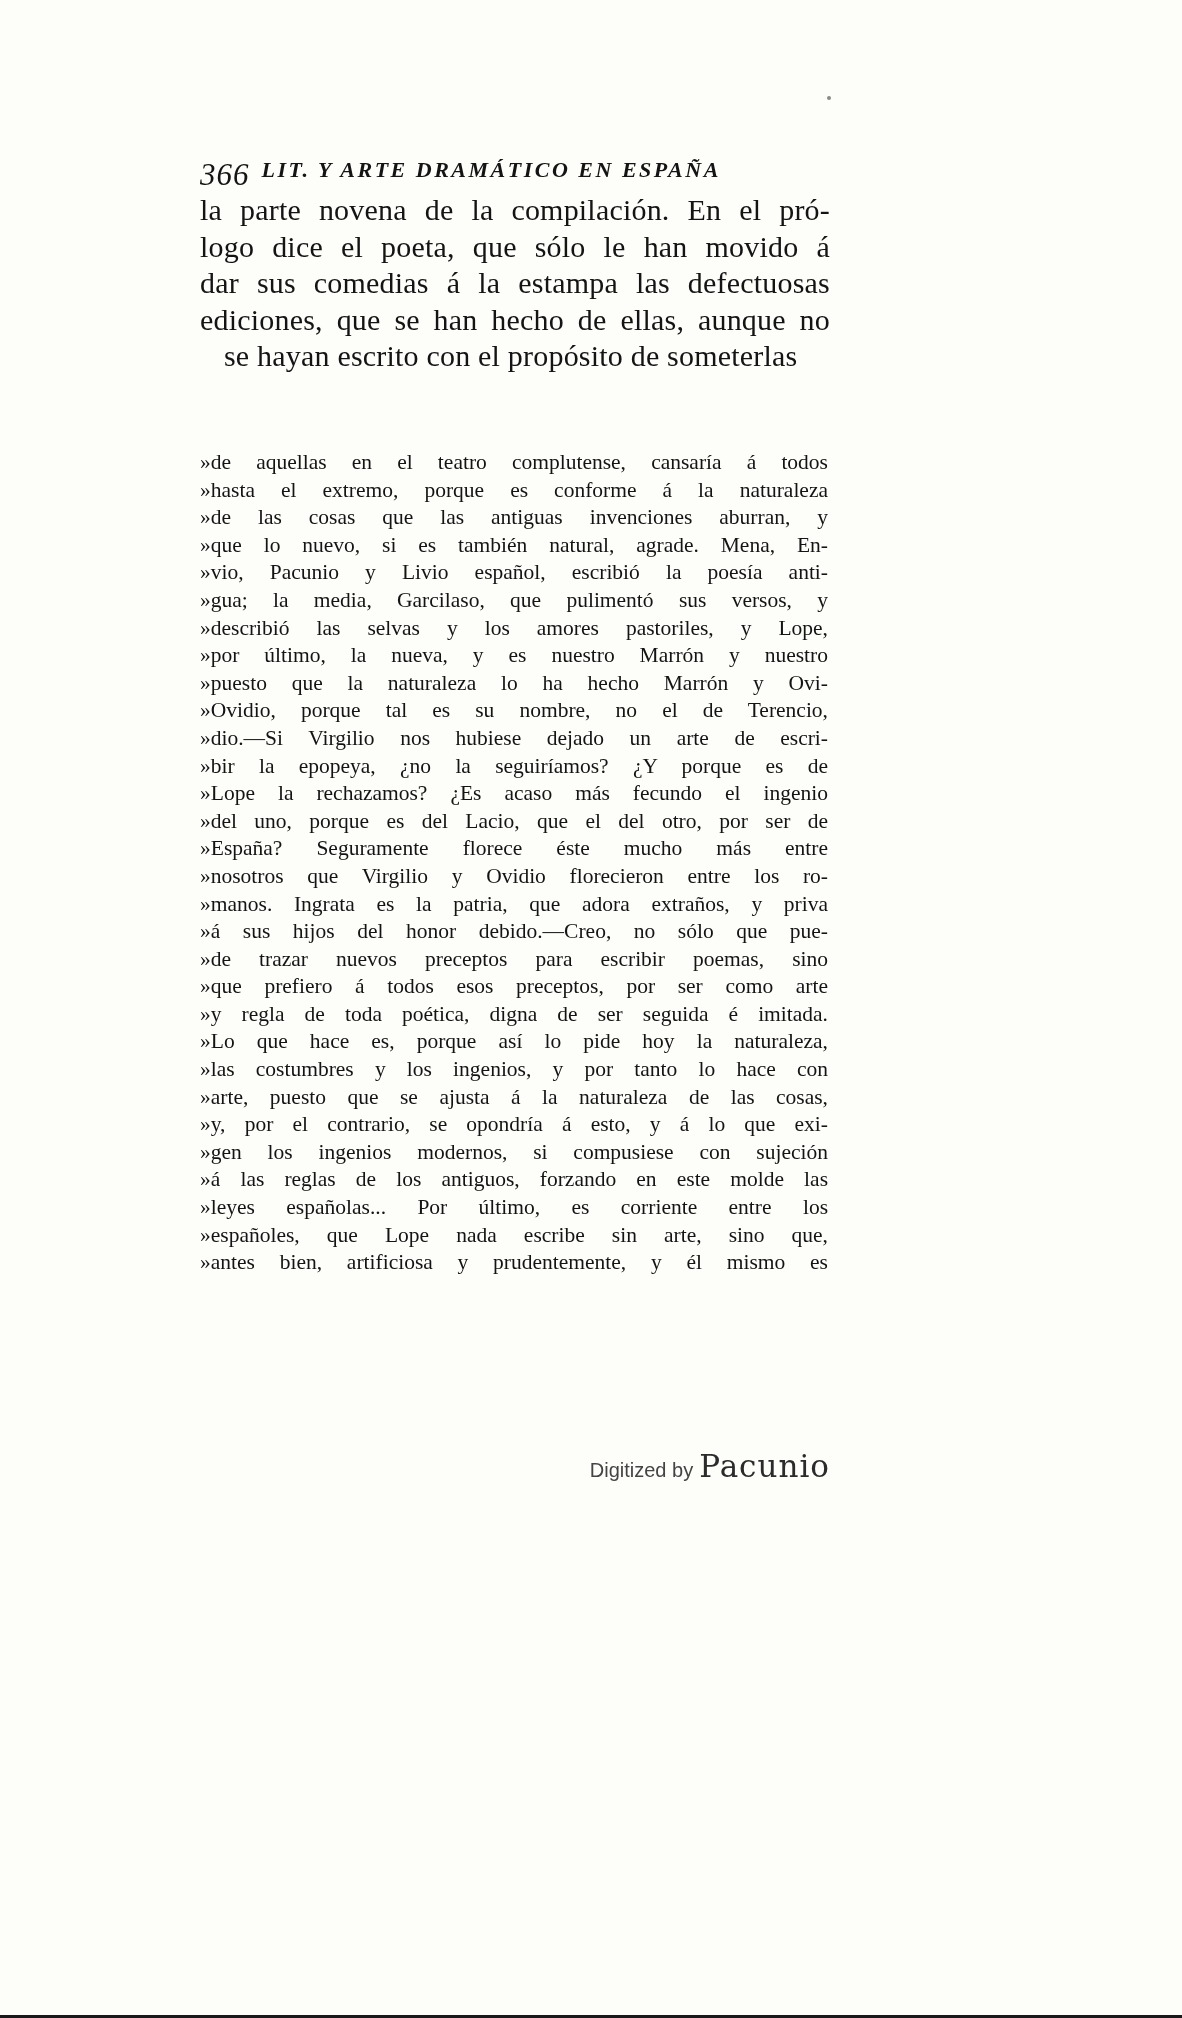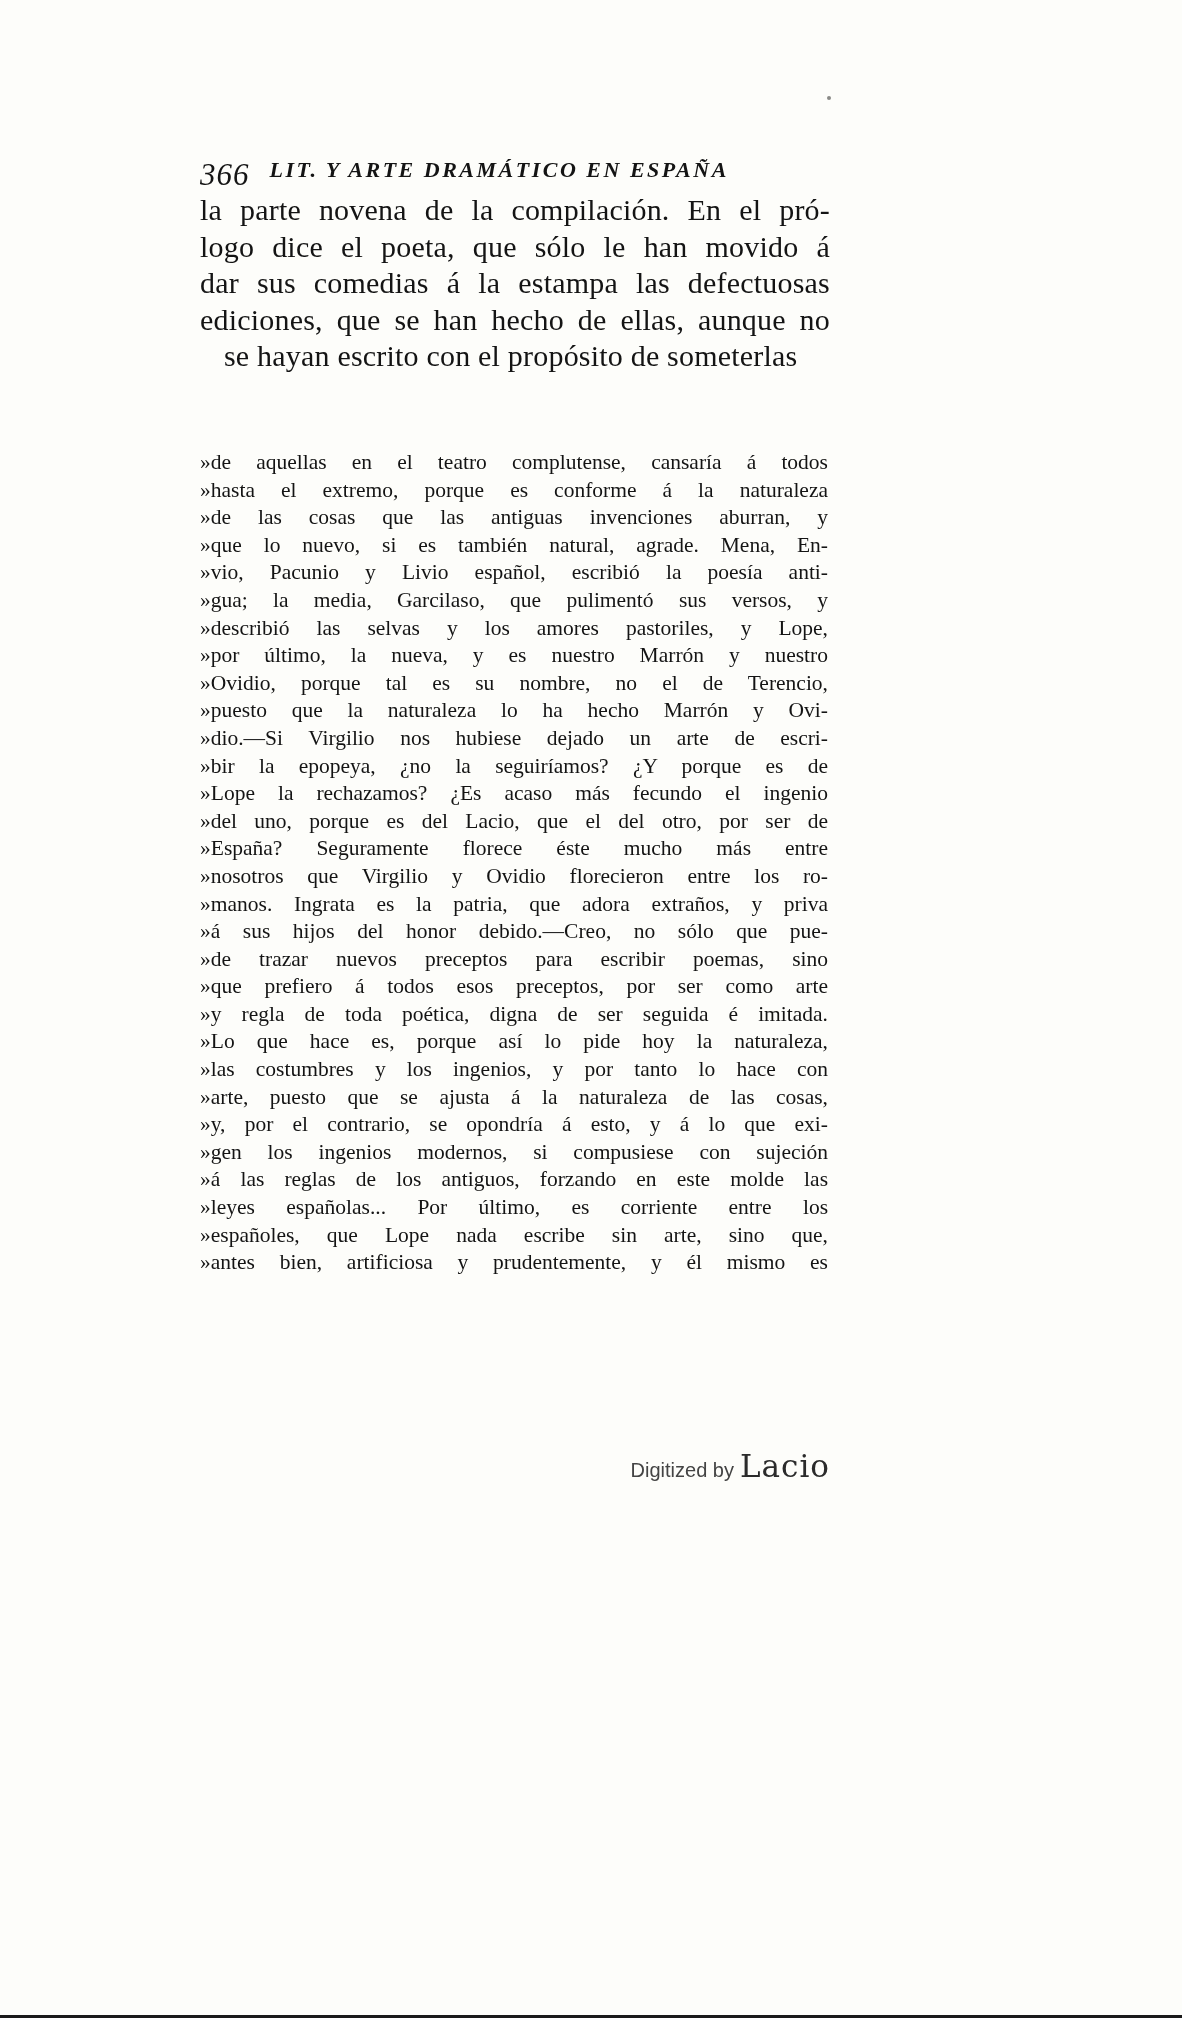--- a/index.html
+++ b/index.html
@@ -29,21 +29,21 @@
     font-style: italic;
   }
   .page-number {
     font-size: 31px;
     letter-spacing: 1px;
   }
   .running-title {
     font-size: 22px;
     font-weight: 700;
     letter-spacing: 2.5px;
-    margin-left: 20px;
+    margin-left: 12px;
     white-space: nowrap;
   }
   .body-paragraph {
     position: absolute;
     top: 192px;
     left: 200px;
     width: 630px;
     font-size: 30px;
     line-height: 36.5px;
     letter-spacing: 0.2px;
@@ -119,22 +119,22 @@
 
   <div class="footnote-block">
       <div class="text-line">»de aquellas en el teatro complutense, cansaría á todos</div>
       <div class="text-line">»hasta el extremo, porque es conforme á la naturaleza</div>
       <div class="text-line">»de las cosas que las antiguas invenciones aburran, y</div>
       <div class="text-line">»que lo nuevo, si es también natural, agrade. Mena, En-</div>
       <div class="text-line">»vio, Pacunio y Livio español, escribió la poesía anti-</div>
       <div class="text-line">»gua; la media, Garcilaso, que pulimentó sus versos, y</div>
       <div class="text-line">»describió las selvas y los amores pastoriles, y Lope,</div>
       <div class="text-line">»por último, la nueva, y es nuestro Marrón y nuestro</div>
+      <div class="text-line">»puesto que la naturaleza lo ha hecho Marrón y Ovi-</div>
       <div class="text-line">»Ovidio, porque tal es su nombre, no el de Terencio,</div>
-      <div class="text-line">»puesto que la naturaleza lo ha hecho Marrón y Ovi-</div>
       <div class="text-line">»dio.—Si Virgilio nos hubiese dejado un arte de escri-</div>
       <div class="text-line">»bir la epopeya, ¿no la seguiríamos? ¿Y porque es de</div>
       <div class="text-line">»Lope la rechazamos? ¿Es acaso más fecundo el ingenio</div>
       <div class="text-line">»del uno, porque es del Lacio, que el del otro, por ser de</div>
       <div class="text-line">»España? Seguramente florece éste mucho más entre</div>
       <div class="text-line">»nosotros que Virgilio y Ovidio florecieron entre los ro-</div>
       <div class="text-line">»manos. Ingrata es la patria, que adora extraños, y priva</div>
       <div class="text-line">»á sus hijos del honor debido.—Creo, no sólo que pue-</div>
       <div class="text-line">»de trazar nuevos preceptos para escribir poemas, sino</div>
       <div class="text-line">»que prefiero á todos esos preceptos, por ser como arte</div>
@@ -145,16 +145,16 @@
       <div class="text-line">»y, por el contrario, se opondría á esto, y á lo que exi-</div>
       <div class="text-line">»gen los ingenios modernos, si compusiese con sujeción</div>
       <div class="text-line">»á las reglas de los antiguos, forzando en este molde las</div>
       <div class="text-line">»leyes españolas... Por último, es corriente entre los</div>
       <div class="text-line">»españoles, que Lope nada escribe sin arte, sino que,</div>
       <div class="text-line">»antes bien, artificiosa y prudentemente, y él mismo es</div>
     </div>
 
   <div class="page-footer">
     <span class="digitized-by-label">Digitized by</span>
-    <span class="google-logo">Lacio</span>
+    <span class="google-logo">Pacunio</span>
   </div>
 
 </div>
 
 </body></html>

